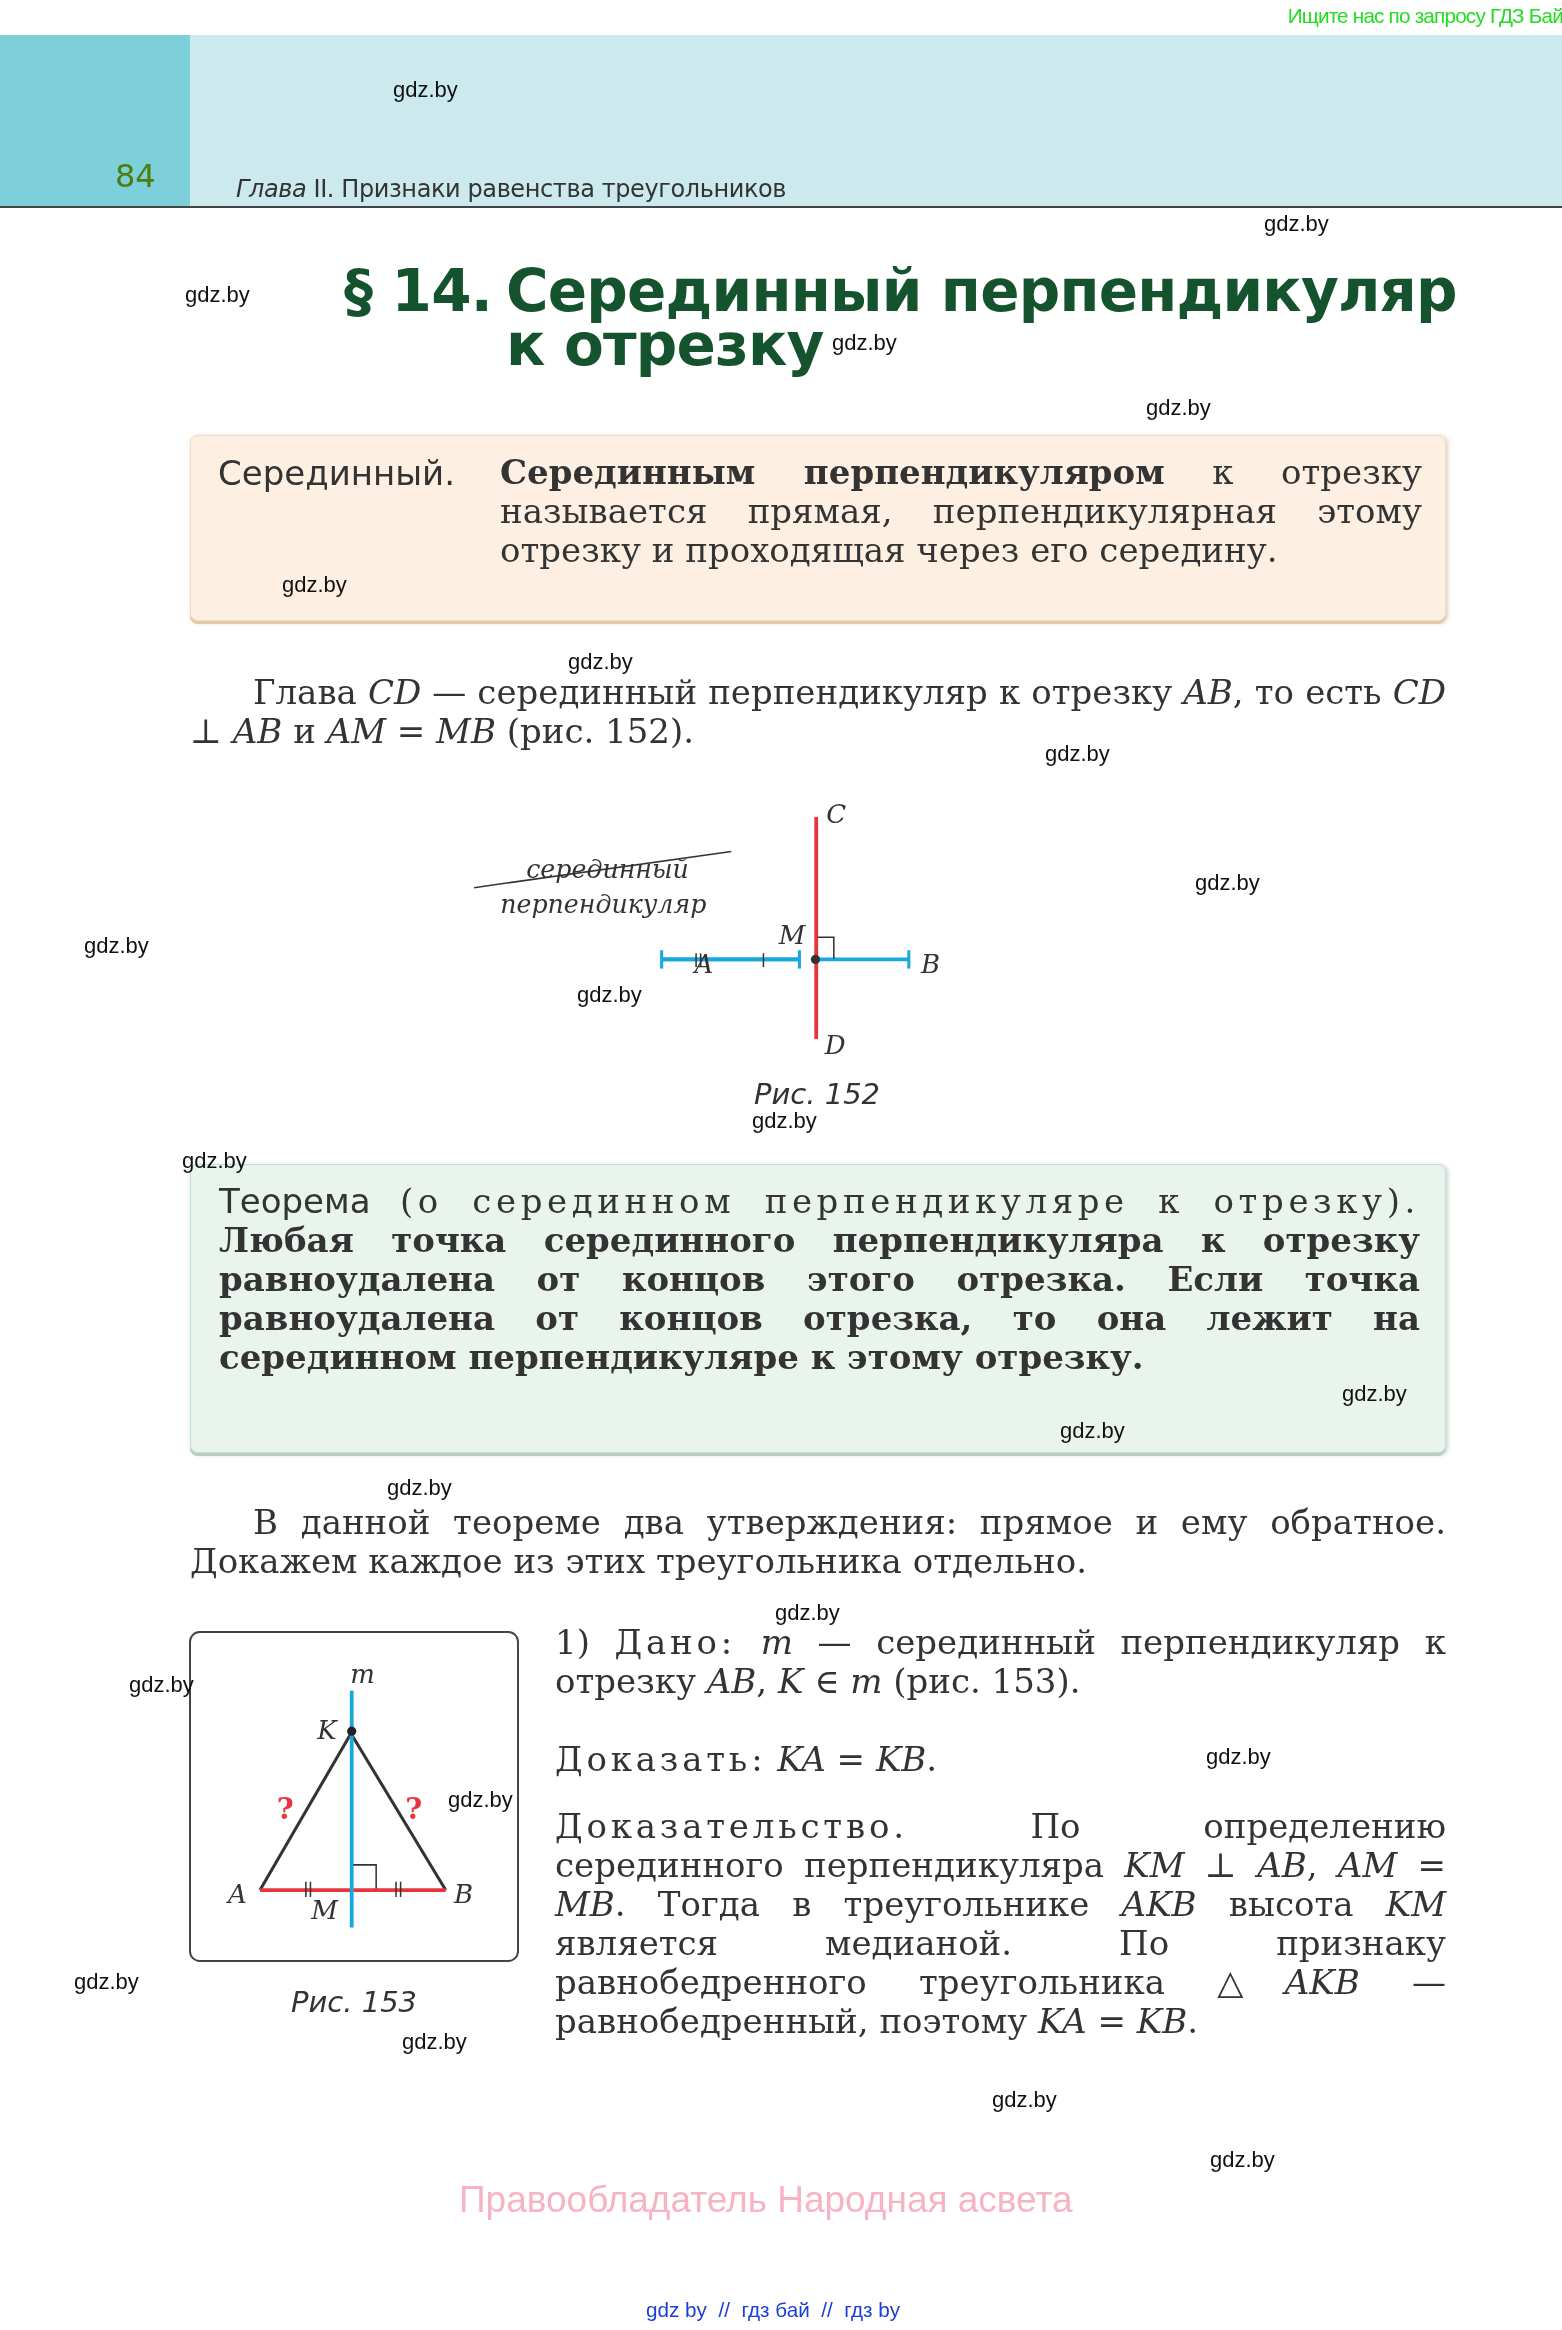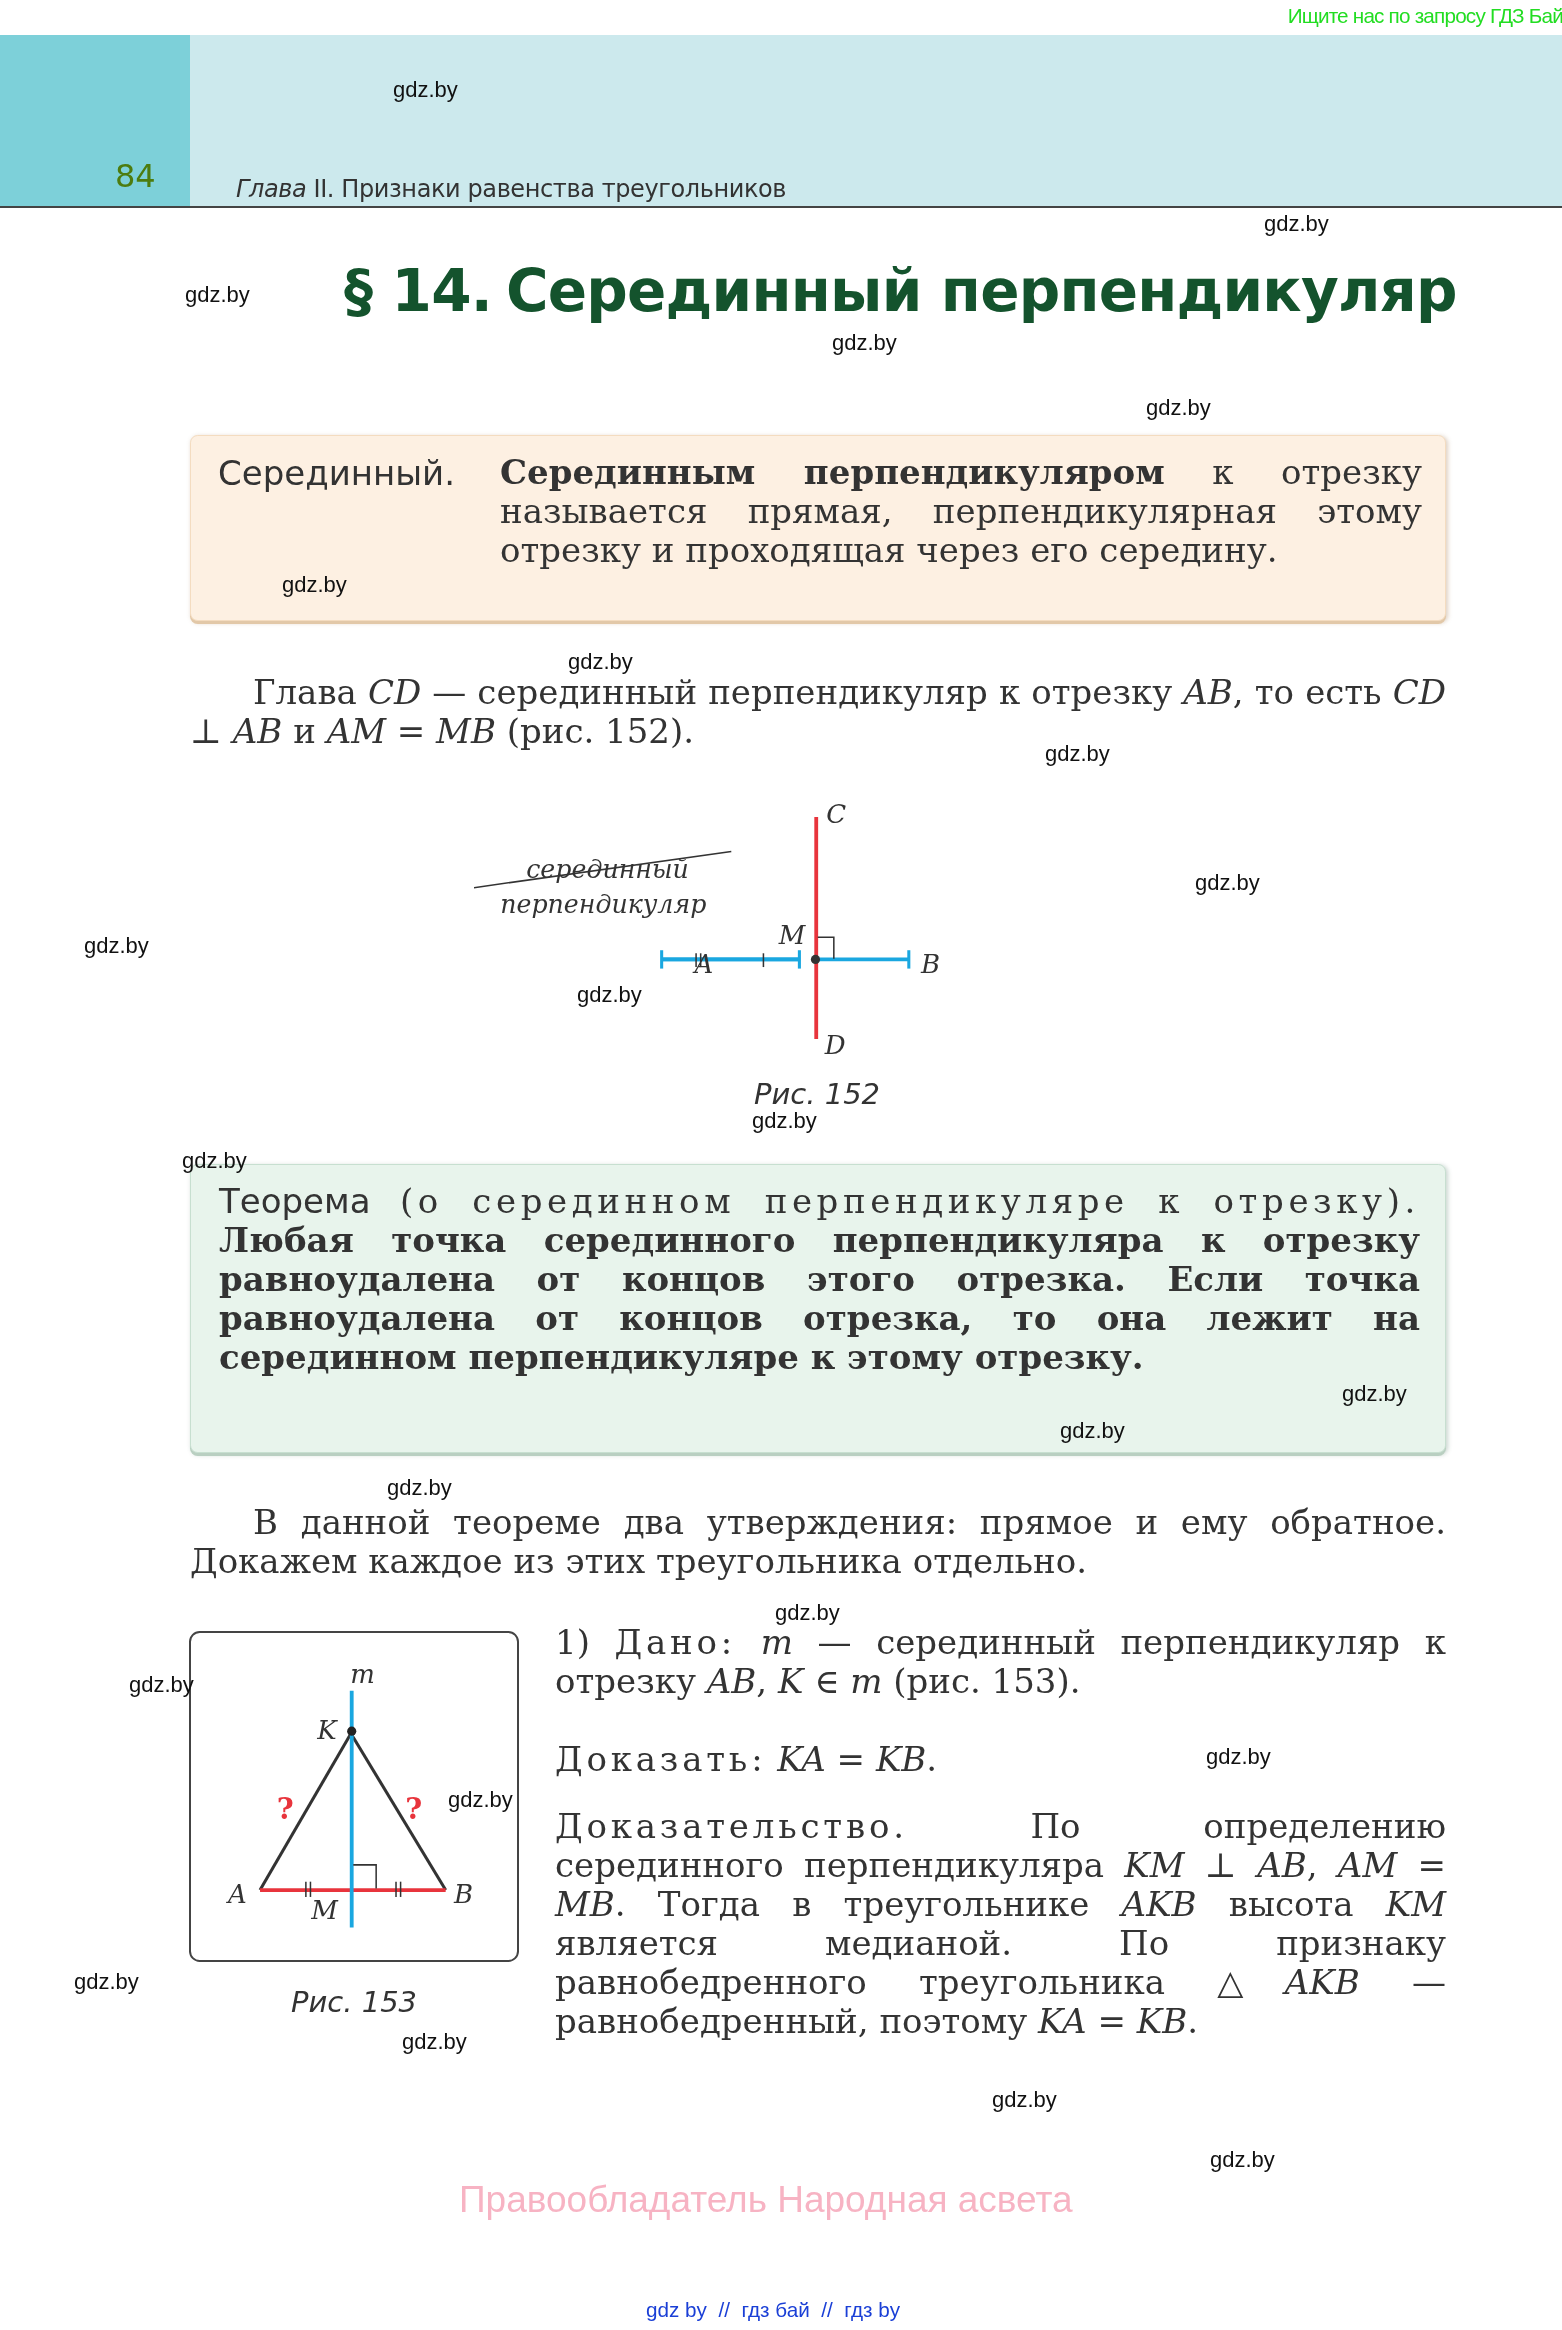--- a/index.html
+++ b/index.html
@@ -45,20 +45,21 @@
 <div class="abs top-banner">Ищите нас по запросу ГДЗ Бай</div>
 
 <div class="abs header"></div>
 <div class="abs header-tab"></div>
 <div class="abs header-rule"></div>
 <div class="abs page-num">84</div>
 <div class="abs chapter"><i>Глава</i><span> II. Признаки равенства треугольников</span></div>
 
 <div class="abs title">
   <span class="num">§ 14.</span><span>Серединный перпендикуляр</span>
+  <span class="l2">к отрезку</span>
 </div>
 
 <div class="abs defbox"></div>
 <div class="abs def-label">Серединный.</div>
 <div class="abs body-text def-text"><b>Серединным перпендикуляром</b><span> к отрезку называется прямая, перпендикулярная этому отрезку и проходящая через его середину.</span></div>
 
 <div class="abs body-text para1"><span class="indent"></span><span>Глава </span><i class="m">CD</i><span> — серединный перпендикуляр к отрезку </span><i class="m">AB</i><span>, то есть </span><i class="m">CD</i><span> ⊥ </span><i class="m">AB</i><span> и </span><i class="m">AM</i><span> = </span><i class="m">MB</i><span> (рис. 152).</span></div>
 
 <svg class="abs fig152" viewBox="620 1030 700 460" width="536" height="352">
   <line x1="956" y1="1113" x2="600" y2="1163" stroke="#333" stroke-width="2" transform="translate(0,0)"></line>

